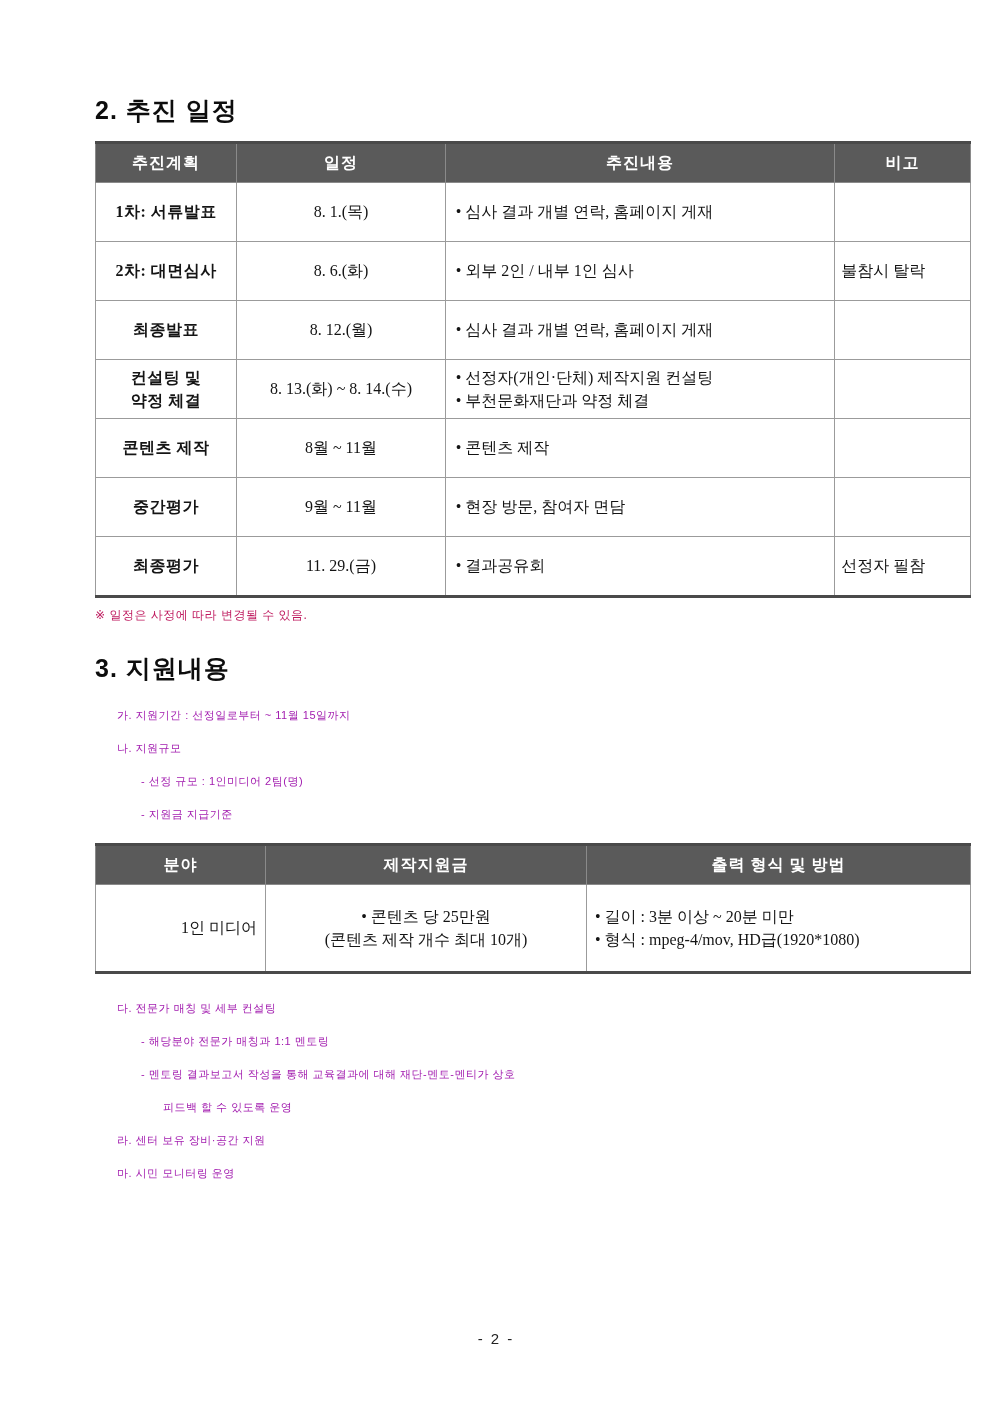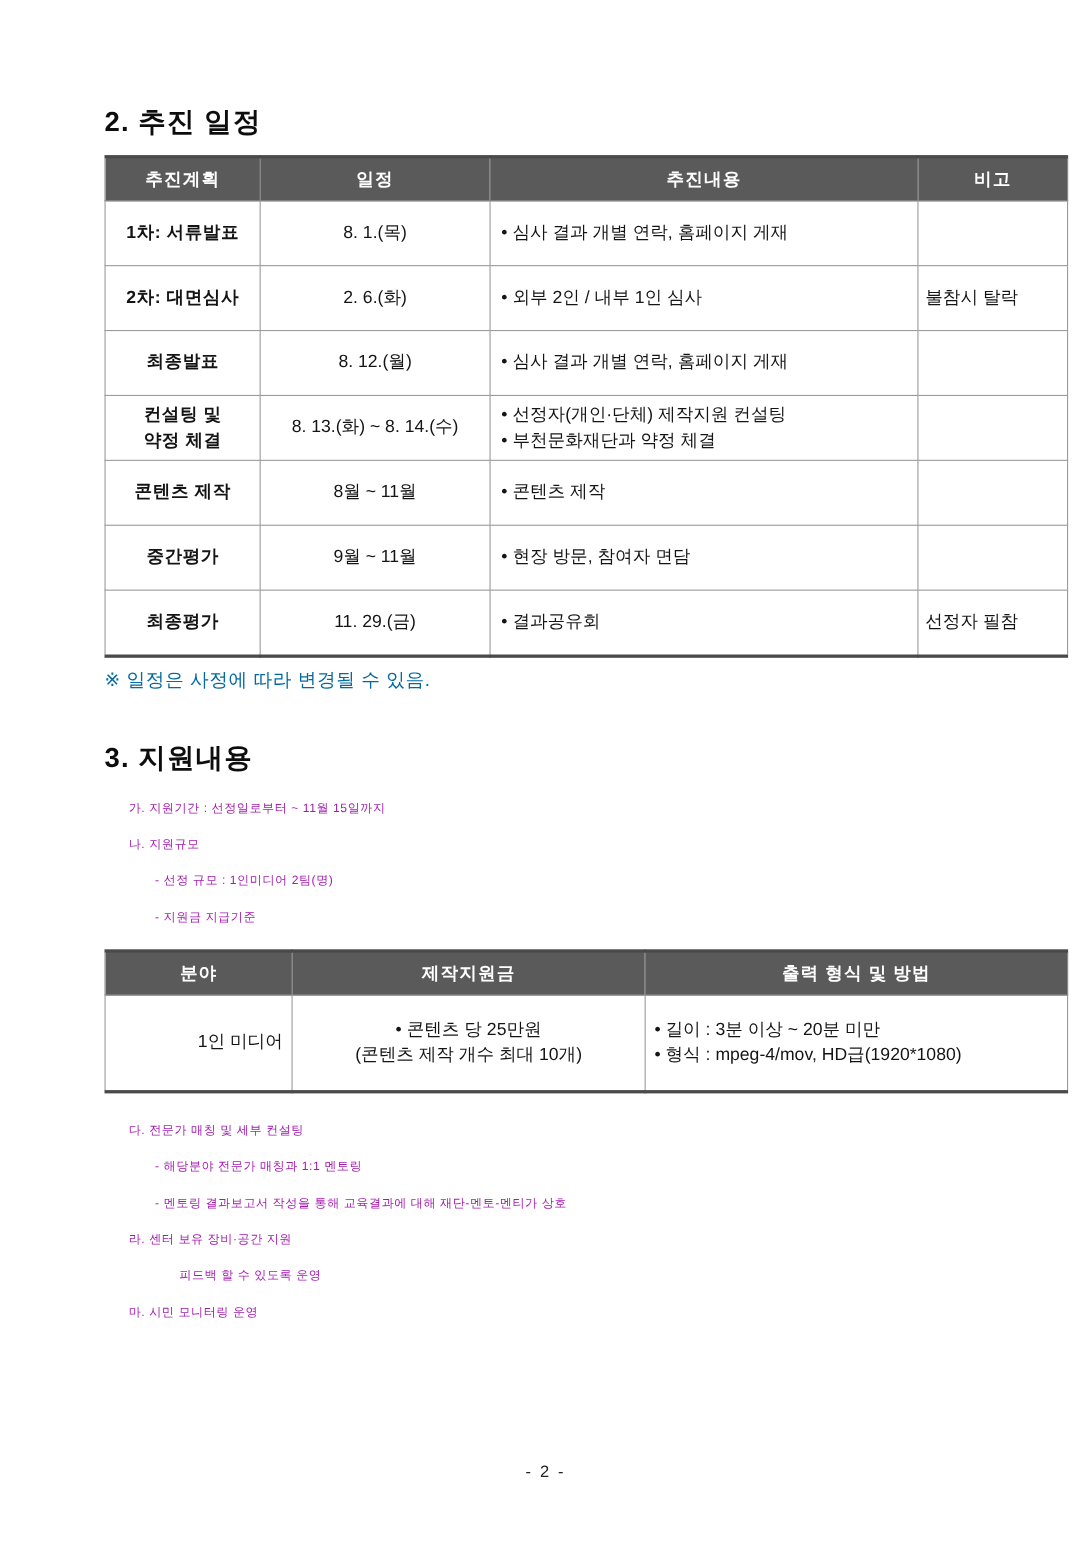--- a/index.html
+++ b/index.html
@@ -22,30 +22,31 @@
     width: 822px;
   }
   .section-title {
     font-size: 25px;
     font-weight: bold;
     letter-spacing: 1px;
     color: #0d0d0d;
     margin: 0 0 14px 0;
   }
   .section-title.second {
-    margin-top: 42px;
+    margin-top: 28px;
   }
   table.doc-table {
     width: 876px;
     border-collapse: collapse;
     table-layout: fixed;
     border-top: 3px solid #4a4a4a;
     border-bottom: 3px solid #4a4a4a;
     border-left: 1px solid #9b9b9b;
     border-right: 1px solid #9b9b9b;
+    font-family: Liberation Serif, serif;
   }
   table.doc-table th {
     background: #5a5a5a;
     color: #ffffff;
     font-size: 16px;
     font-weight: bold;
     height: 36px;
     border: 1px solid #8a8a8a;
     letter-spacing: 1px;
   }
@@ -79,24 +80,24 @@
   table.support td.c-field {
     text-align: right;
   }
   table.support td.c-fund {
     text-align: center;
   }
   table.support td.c-output {
     text-align: left;
   }
   .table-note {
-    font-size: 17px;
+    font-size: 12px;
     margin-top: 9px;
     letter-spacing: 0.5px;
-    color: #0369a1;
+    color: #be185d;
   }
   .body-lines {
     margin-top: 6px;
   }
   .line {
     font-size: 11px;
     line-height: 33px;
     letter-spacing: 0.5px;
     color: #a21caf;
   }
@@ -140,21 +141,21 @@
     </thead>
     <tbody>
       <tr>
         <td class="c-plan">1차: 서류발표</td>
         <td class="c-date">8. 1.(목)</td>
         <td class="c-detail">• 심사 결과 개별 연락, 홈페이지 게재</td>
         <td class="c-note"></td>
       </tr>
       <tr>
         <td class="c-plan">2차: 대면심사</td>
-        <td class="c-date">2. 6.(화)</td>
+        <td class="c-date">8. 6.(화)</td>
         <td class="c-detail">• 외부 2인 / 내부 1인 심사</td>
         <td class="c-note">불참시 탈락</td>
       </tr>
       <tr>
         <td class="c-plan">최종발표</td>
         <td class="c-date">8. 12.(월)</td>
         <td class="c-detail">• 심사 결과 개별 연락, 홈페이지 게재</td>
         <td class="c-note"></td>
       </tr>
       <tr>
@@ -222,20 +223,20 @@
       </tr>
     </tbody>
   </table>
 
   <div class="gap-after-table"></div>
 
   <div class="body-lines">
     <div class="line indent-1">다. 전문가 매칭 및 세부 컨설팅</div>
     <div class="line indent-2">- 해당분야 전문가 매칭과 1:1 멘토링</div>
     <div class="line indent-2">- 멘토링 결과보고서 작성을 통해 교육결과에 대해 재단-멘토-멘티가 상호</div>
+    <div class="line indent-3">피드백 할 수 있도록 운영</div>
     <div class="line indent-1">라. 센터 보유 장비·공간 지원</div>
-    <div class="line indent-3">피드백 할 수 있도록 운영</div>
     <div class="line indent-1">마. 시민 모니터링 운영</div>
   </div>
 
 </div>
 
 <div class="page-footer">- 2 -</div>
 
 </body></html>

